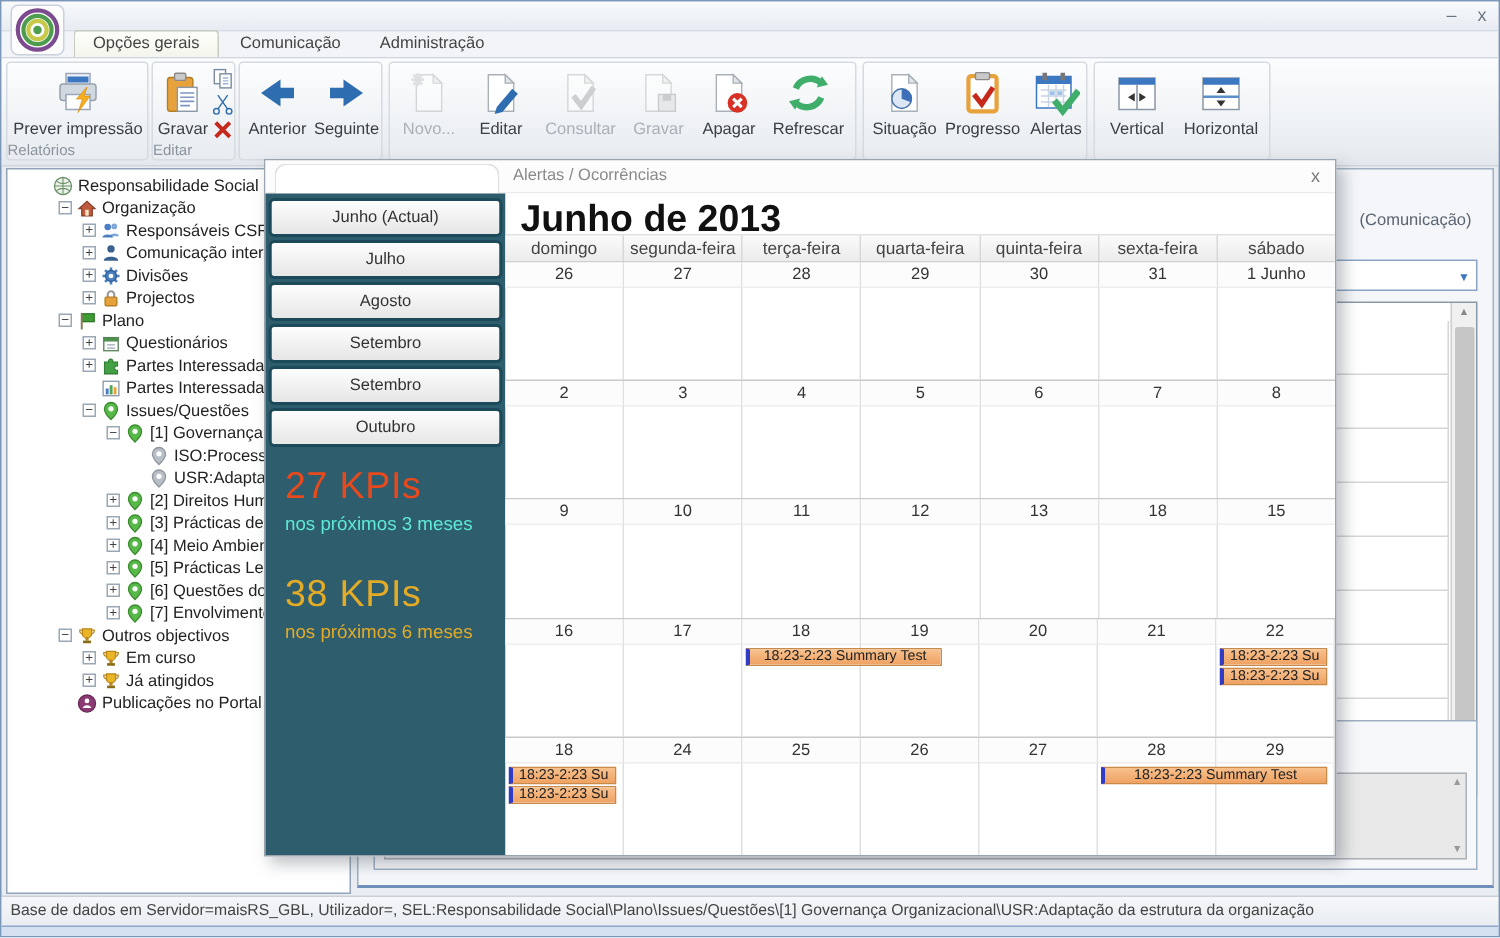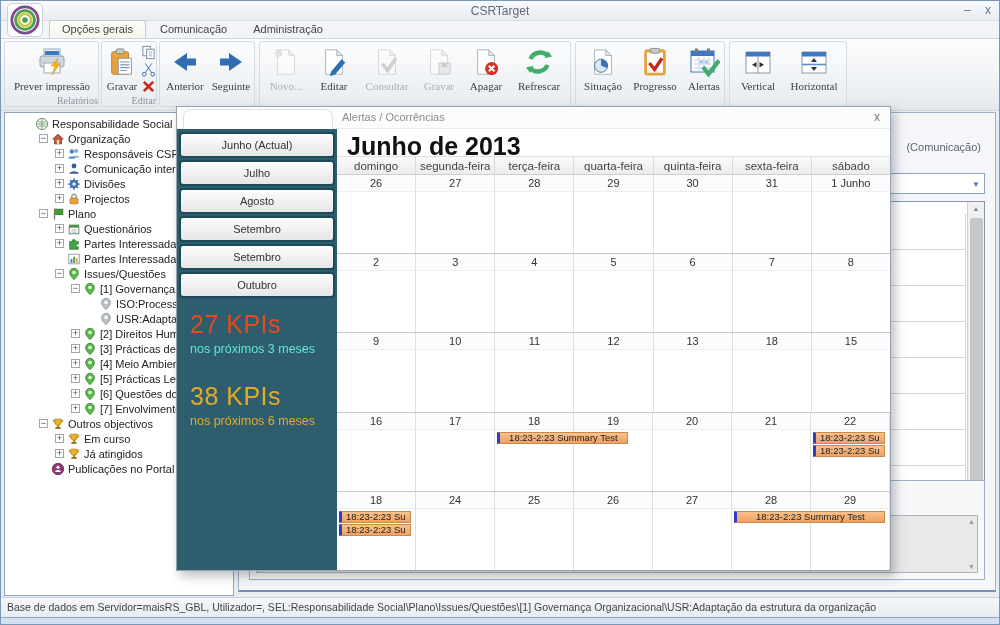--- a/index.html
+++ b/index.html
@@ -17,24 +17,24 @@
 
   
   .tabstrip { position:absolute; top:20px; left:0; right:0; height:18px; background:#f2f4f7;
     border-bottom:1px solid #d0d6dd; display:flex; align-items:flex-end; padding-left:48px; }
   .tab { font-size:11px; color:#444; padding:2px 12px 3px; margin-right:2px; }
   .tab.active { background:linear-gradient(#fdfef8,#f4f6ee); border:1px solid #c6ccc2; border-bottom:none;
     border-radius:3px 3px 0 0; }
 
   
   .ribbon { position:absolute; top:38px; left:0; right:0; height:72px;
-    background:linear-gradient(#fbfcfd,#eef1f4 65%,#e4e8ed); border-bottom:1px solid #cfd5dc;font-family:Liberation Serif, serif; }
+    background:linear-gradient(#fbfcfd,#eef1f4 65%,#e4e8ed); border-bottom:1px solid #cfd5dc; }
   .rgroup { position:absolute; top:2px; height:66px; border:1px solid #d6dbe1; border-radius:3px;
     background:linear-gradient(#fcfdfe,#eef1f4 70%,#e8ecf0); }
-  .rgroup-label { position:absolute; bottom:0; left:0; right:0; text-align:right; font-size:10px; color:#8a939e; }
+  .rgroup-label { position:absolute; bottom:0; left:0; right:0; text-align:left; font-size:10px; color:#8a939e; }
   .rbtn { position:absolute; top:3px; width:56px; text-align:center; cursor:default; }
   .rbtn .ric { height:34px; display:flex; align-items:center; justify-content:center; }
   .rbtn .rlb { font-size:11px; color:#3a3f45; margin-top:1px; white-space:nowrap; }
   .rbtn.disabled .rlb { color:#aab0b7; }
   .rbtn.disabled svg { opacity:.45; filter:grayscale(1); }
   .smallcol { position:absolute; display:flex; flex-direction:column; gap:2px; }
   .smallcol .sic { width:15px; height:15px; }
 
   
   .treepanel { position:absolute; top:111px; left:3px; width:230px; bottom:28px; background:#fff;
@@ -106,21 +106,20 @@
     color:#444; padding:3px 0 0 6px; z-index:60; white-space:nowrap; }
   .bottstrip { position:absolute; left:0; right:0; bottom:0; height:7px; background:#d4e0f0; border-top:1px solid #90a9cb; z-index:60; }
   .splitter { position:absolute; top:111px; left:233px; width:4px; bottom:28px; z-index:8; }
 </style>
 </head>
 <body>
 
 <div class="window">
 
   <div class="titlebar">
-    <div class="title">CSRTarget</div>
     <div class="winbtns">
       <span>–</span>
       <span>x</span>
     </div>
   </div>
 
   <div class="orb">
     <svg width="30" height="30" viewBox="0 0 32 32">
       <circle cx="16" cy="16" r="14" fill="#fff" stroke="#7b4a8f" stroke-width="3"></circle>
       <circle cx="16" cy="16" r="10" fill="none" stroke="#4e9c4e" stroke-width="3"></circle>

